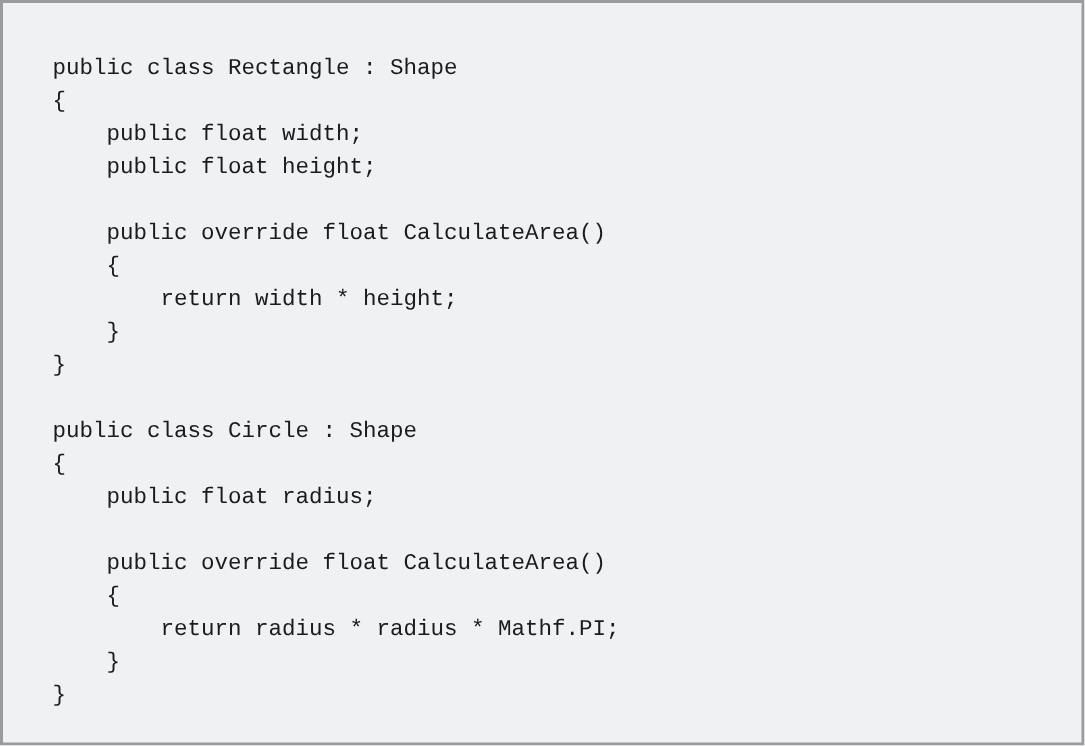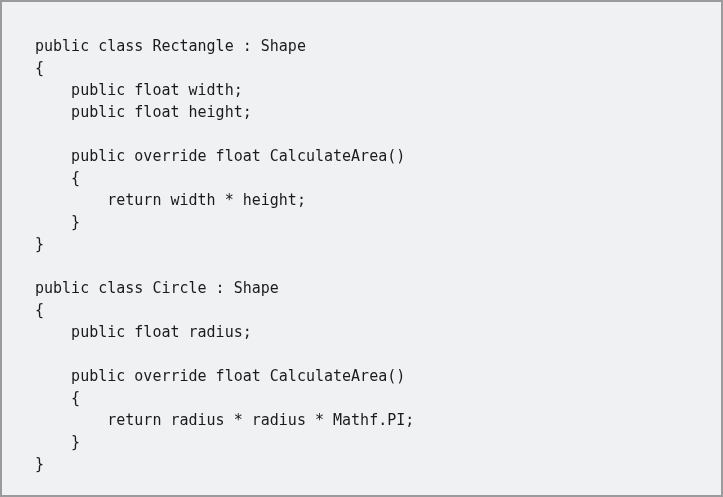--- a/index.html
+++ b/index.html
@@ -37,20 +37,21 @@
     white-space: pre;
     letter-spacing: 0px;
     -webkit-font-smoothing: antialiased;
   }
 
   #code-listing li {
     height: 22px;
     white-space: pre;
     margin: 0;
     padding: 0;
+    font-family: Liberation Mono, monospace;
   }
 
   #code-listing li.blank-line {
     height: 22px;
   }
 </style>
 </head>
 <body>
 
 <div id="code-panel">

